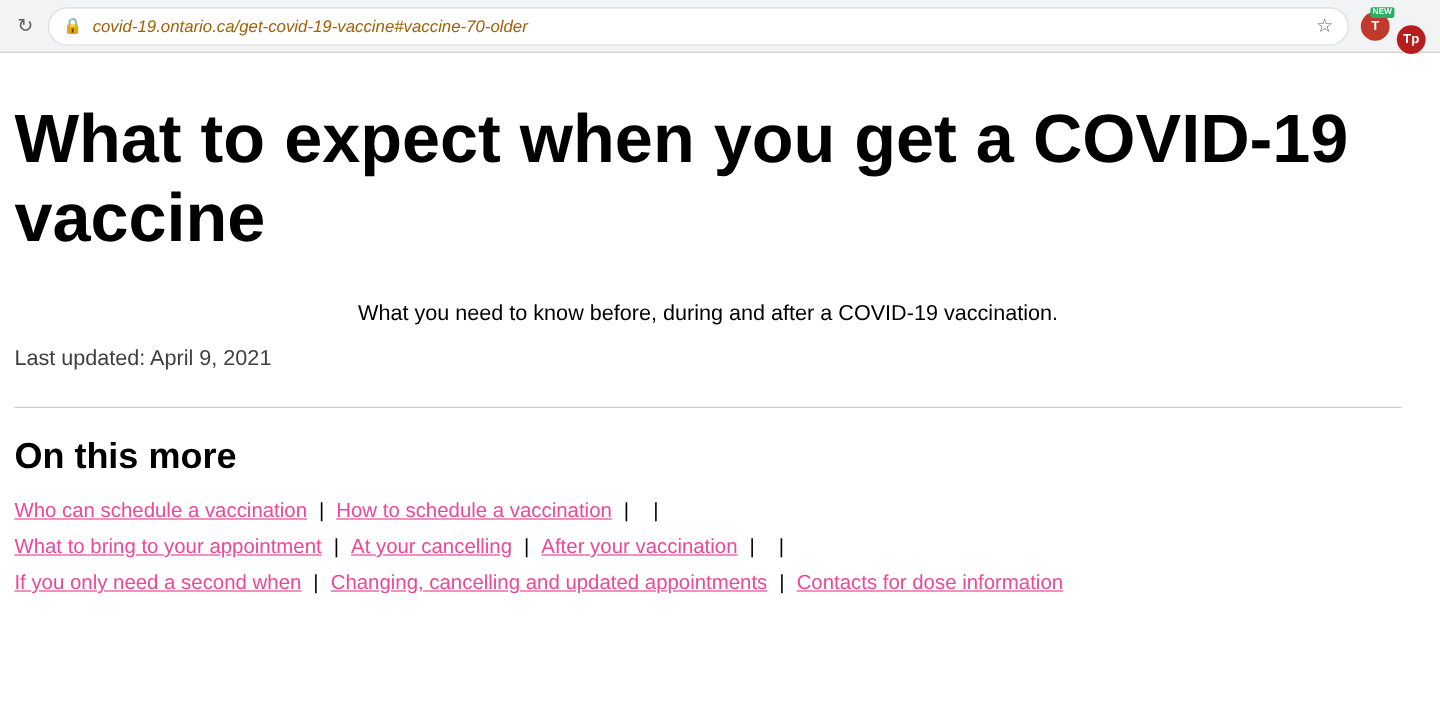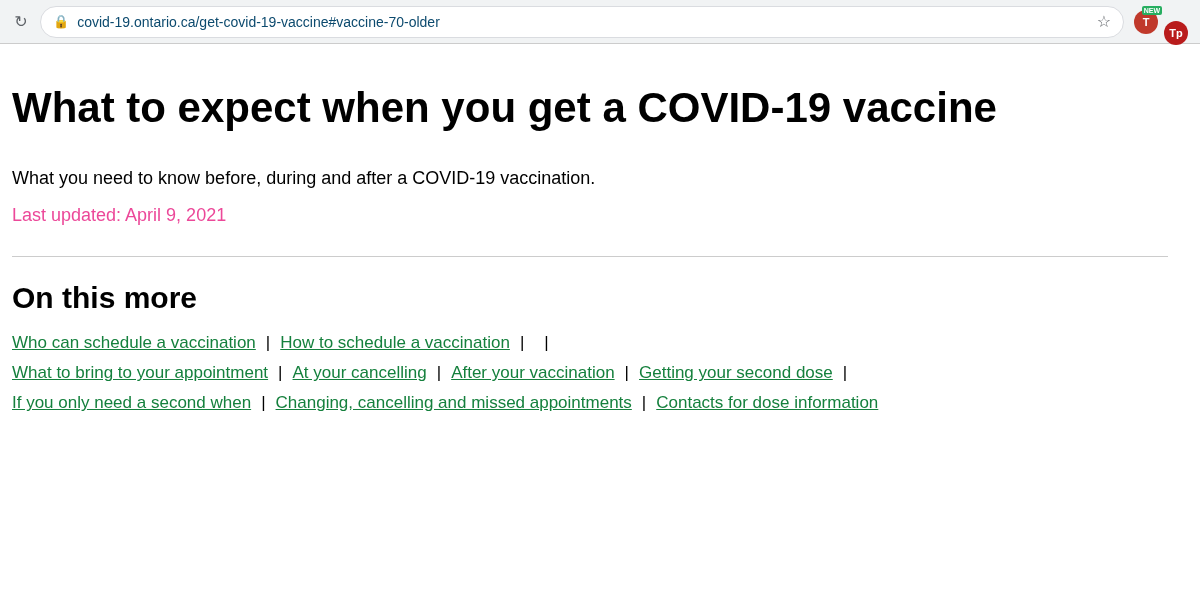--- a/index.html
+++ b/index.html
@@ -50,21 +50,22 @@
     }
 
     .lock-icon {
       color: #5f6368;
       font-size: 13px;
     }
 
     .address-bar-url {
       flex: 1;
       font-size: 14px;
-      color: #0c4a6e;
+      color: #a16207;
+      font-style: italic;
     }
 
     .star-icon {
       color: #5f6368;
       font-size: 16px;
       cursor: pointer;
     }
 
     .browser-extensions {
       display: flex;
@@ -108,37 +109,38 @@
       font-weight: bold;
     }
 
     
     .page-content {
       max-width: 1180px;
       padding: 40px 12px 20px 12px;
     }
 
     .page-title {
-      font-size: 42px;
+      font-size: 57px;
       font-weight: 800;
       line-height: 1.15;
       margin-bottom: 36px;
       color: #000;
     }
 
     .page-subtitle {
       font-size: 18px;
       margin-bottom: 16px;
       color: #000;
+      text-align: center;
     }
 
     .last-updated {
       font-size: 18px;
       margin-bottom: 30px;
-      color: #ec4899;
+      color: #404040;
     }
 
     .divider {
       border: none;
       border-top: 1px solid #ccc;
       margin: 24px 0;
     }
 
     .on-this-page-heading {
       font-size: 30px;
@@ -155,21 +157,21 @@
 
     .nav-row {
       display: flex;
       align-items: center;
       flex-wrap: wrap;
       gap: 0;
       font-size: 17px;
     }
 
     .nav-link {
-      color: #15803d;
+      color: #ec4899;
       text-decoration: underline;
       cursor: pointer;
       font-size: 17px;
     }
 
     .nav-separator {
       color: #000;
       margin: 0 10px;
       font-size: 17px;
     }
@@ -216,25 +218,24 @@
       <span class="nav-separator">|</span>
     </div>
 
     <div class="nav-row">
       <a class="nav-link">What to bring to your appointment</a>
       <span class="nav-separator">|</span>
       <a class="nav-link">At your cancelling</a>
       <span class="nav-separator">|</span>
       <a class="nav-link">After your vaccination</a>
       <span class="nav-separator">|</span>
-      <a class="nav-link">Getting your second dose</a>
       <span class="nav-separator">|</span>
     </div>
 
     <div class="nav-row">
       <a class="nav-link">If you only need a second when</a>
       <span class="nav-separator">|</span>
-      <a class="nav-link">Changing, cancelling and missed appointments</a>
+      <a class="nav-link">Changing, cancelling and updated appointments</a>
       <span class="nav-separator">|</span>
       <a class="nav-link">Contacts for dose information</a>
     </div>
   </div>
 </div>
 
 </body></html>

